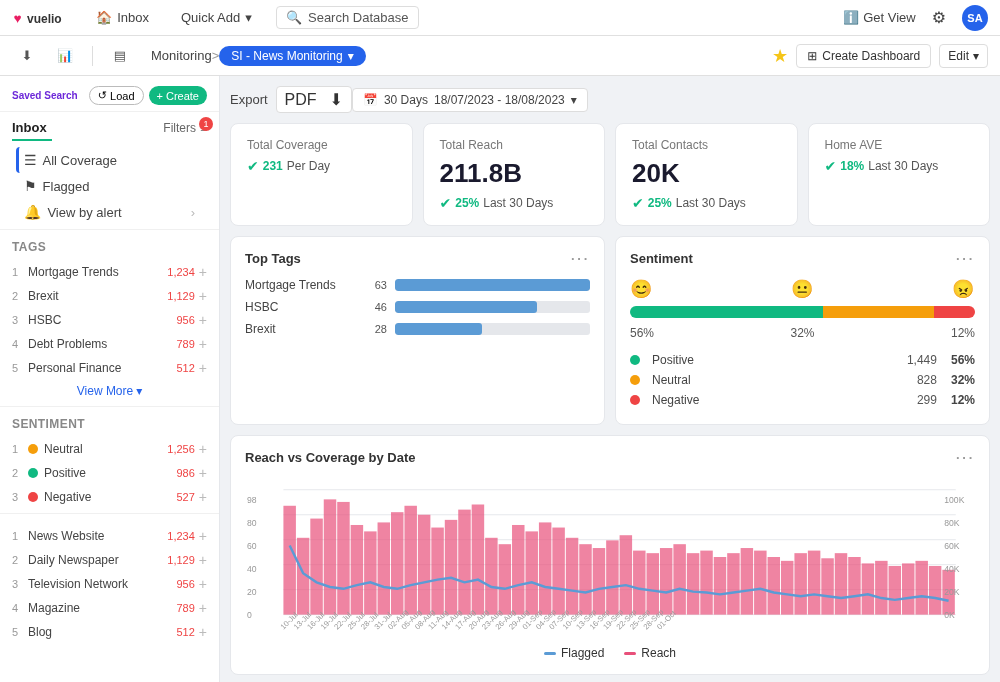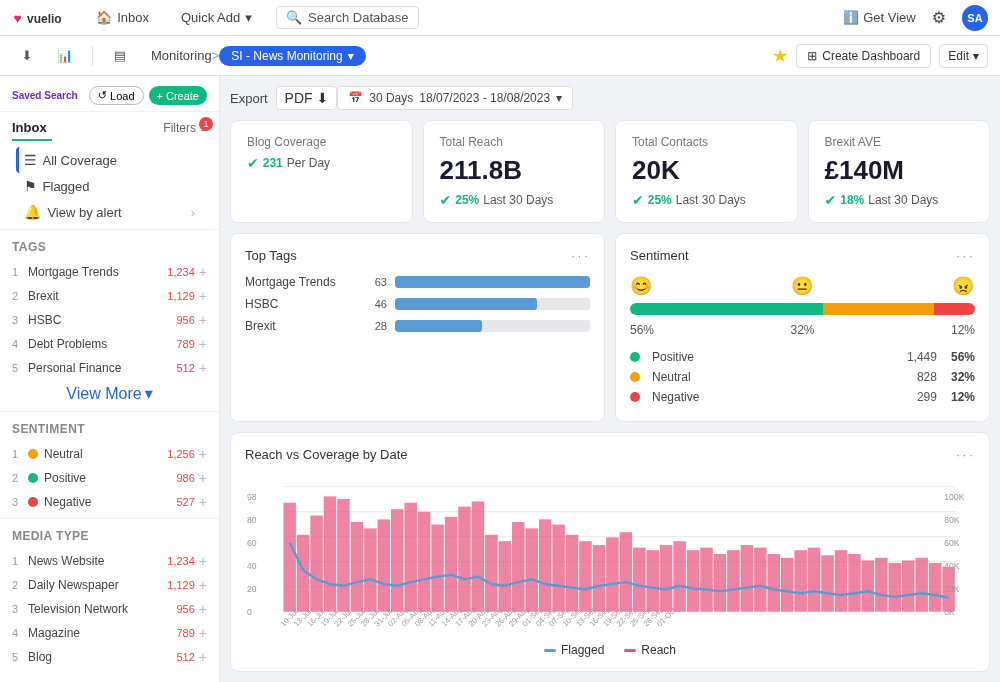--- a/index.html
+++ b/index.html
@@ -55,45 +55,45 @@
     .section-label { font-size: 12px; font-weight: 600; color: #888; text-transform: uppercase; margin-bottom: 6px; letter-spacing: 0.4px; }
     .tag-item { display: flex; align-items: center; padding: 4px 0; font-size: 12px; color: #444; }
     .tag-num { color: #999; font-size: 11px; margin-right: 6px; min-width: 10px; }
     .tag-name { flex: 1; }
     .tag-count { color: #ef4444; font-size: 11px; margin-right: 4px; }
     .tag-plus { color: #bbb; cursor: pointer; font-size: 14px; }
     .sentiment-dot { width: 10px; height: 10px; border-radius: 50%; margin-right: 6px; }
     .dot-neutral { background: #f59e0b; }
     .dot-positive { background: #10b981; }
     .dot-negative { background: #ef4444; }
-    .view-more { text-align: center; padding: 4px; font-size: 16px; color: #2563eb; cursor: pointer; display: flex; align-items: center; justify-content: center; gap: 3px; }
+    .view-more { text-align: center; padding: 4px; font-size: 12px; color: #2563eb; cursor: pointer; display: flex; align-items: center; justify-content: center; gap: 3px; }
 
     
     .content { flex: 1; overflow-y: auto; padding: 10px; background: #f0f2f5; }
 
     
     .export-bar { display: flex; align-items: center; margin-bottom: 10px; }
     .export-left { display: flex; align-items: center; gap: 8px; }
     .export-label { font-size: 13px; font-weight: 500; color: #444; }
-    .pdf-btn { border: 1px solid #ddd; border-radius: 4px; padding: 3px 8px; font-size: 14px; cursor: pointer; background: #fff; display: flex; align-items: center; gap: 4px; }
+    .pdf-btn { border: 1px solid #ddd; border-radius: 4px; padding: 3px 8px; font-size: 16px; cursor: pointer; background: #fff; display: flex; align-items: center; gap: 13px; }
     .date-range-btn { display: flex; align-items: center; gap: 6px; border: 1px solid #ddd; border-radius: 4px; padding: 4px 10px; font-size: 12px; cursor: pointer; background: #fff; color: #444; }
 
     
     .stat-cards { display: grid; grid-template-columns: repeat(4, 1fr); gap: 10px; margin-bottom: 10px; }
     .stat-card { background: #fff; border-radius: 8px; padding: 14px 16px; border: 1px solid #e5e7eb; }
     .stat-card-title { font-size: 12px; color: #777; margin-bottom: 6px; }
     .stat-card-value { font-size: 26px; font-weight: 700; color: #1a1a2e; margin-bottom: 6px; }
     .stat-card-sub { display: flex; align-items: center; gap: 4px; font-size: 12px; color: #555; }
     .stat-check { color: #10b981; font-size: 14px; }
     .stat-percent { color: #10b981; font-weight: 600; }
 
     
     .charts-row { display: grid; grid-template-columns: 1fr 1fr; gap: 10px; margin-bottom: 10px; }
     .chart-card { background: #fff; border-radius: 8px; border: 1px solid #e5e7eb; padding: 14px; }
-    .chart-card-title { font-size: 13px; font-weight: 400; color: #333; margin-bottom: 12px; display: flex; justify-content: space-between; align-items: flex-end; }
+    .chart-card-title { font-size: 13px; font-weight: 700; color: #333; margin-bottom: 12px; display: flex; justify-content: space-between; align-items: flex-end; }
     .chart-more { color: #999; cursor: pointer; letter-spacing: 2px; }
 
     
     .tag-bar-row { display: flex; align-items: center; margin-bottom: 8px; gap: 8px; font-size: 12px; }
     .tag-bar-name { width: 110px; color: #444; white-space: nowrap; overflow: hidden; text-overflow: ellipsis; }
     .tag-bar-num { width: 24px; text-align: right; color: #555; font-size: 11px; }
     .tag-bar-container { flex: 1; height: 12px; background: #e5e7eb; border-radius: 3px; overflow: hidden; }
     .tag-bar-fill { height: 100%; background: #5b9bd5; border-radius: 3px; }
 
     
@@ -278,21 +278,20 @@
             <span class="tag-num">3</span>
             <span class="sentiment-dot dot-negative"></span>
             <span class="tag-name">Negative</span>
             <span class="tag-count">527</span>
             <span class="tag-plus">+</span>
           </div>
         </div>
     </div>
 
     <div class="section-block">
-      <div class="section-label">Media Type</div>
       <div id="media-list">
           <div class="tag-item">
             <span class="tag-num">1</span>
             <span class="tag-name">News Website</span>
             <span class="tag-count">1,234</span>
             <span class="tag-plus">+</span>
           </div>
           <div class="tag-item">
             <span class="tag-num">2</span>
             <span class="tag-name">Daily Newspaper</span>
@@ -334,21 +333,21 @@
       <div class="date-range-btn">
         <span>📅</span>
         <span>30 Days</span>
         <span>18/07/2023 - 18/08/2023</span>
         <span>▾</span>
       </div>
     </div>
 
     <div class="stat-cards" id="stat-cards-container">
         <div class="stat-card">
-      <div class="stat-card-title">Blog Coverage</div>
+      <div class="stat-card-title">Total Coverage</div>
       <div class="stat-card-sub">
         <span class="stat-check">✔</span>
         <span class="stat-percent">231</span>
         <span>Per Day</span>
       </div>
         </div>
         <div class="stat-card">
       <div class="stat-card-title">Total Reach</div>
       <div class="stat-card-value">211.8B</div>
       <div class="stat-card-sub">
@@ -360,22 +359,21 @@
         <div class="stat-card">
       <div class="stat-card-title">Total Contacts</div>
       <div class="stat-card-value">20K</div>
       <div class="stat-card-sub">
         <span class="stat-check">✔</span>
         <span class="stat-percent">25%</span>
         <span>Last 30 Days</span>
       </div>
         </div>
         <div class="stat-card">
-      <div class="stat-card-title">Brexit AVE</div>
-      <div class="stat-card-value">£140M</div>
+      <div class="stat-card-title">Home AVE</div>
       <div class="stat-card-sub">
         <span class="stat-check">✔</span>
         <span class="stat-percent">18%</span>
         <span>Last 30 Days</span>
       </div>
         </div>
       </div>
 
     <div class="charts-row">
 

